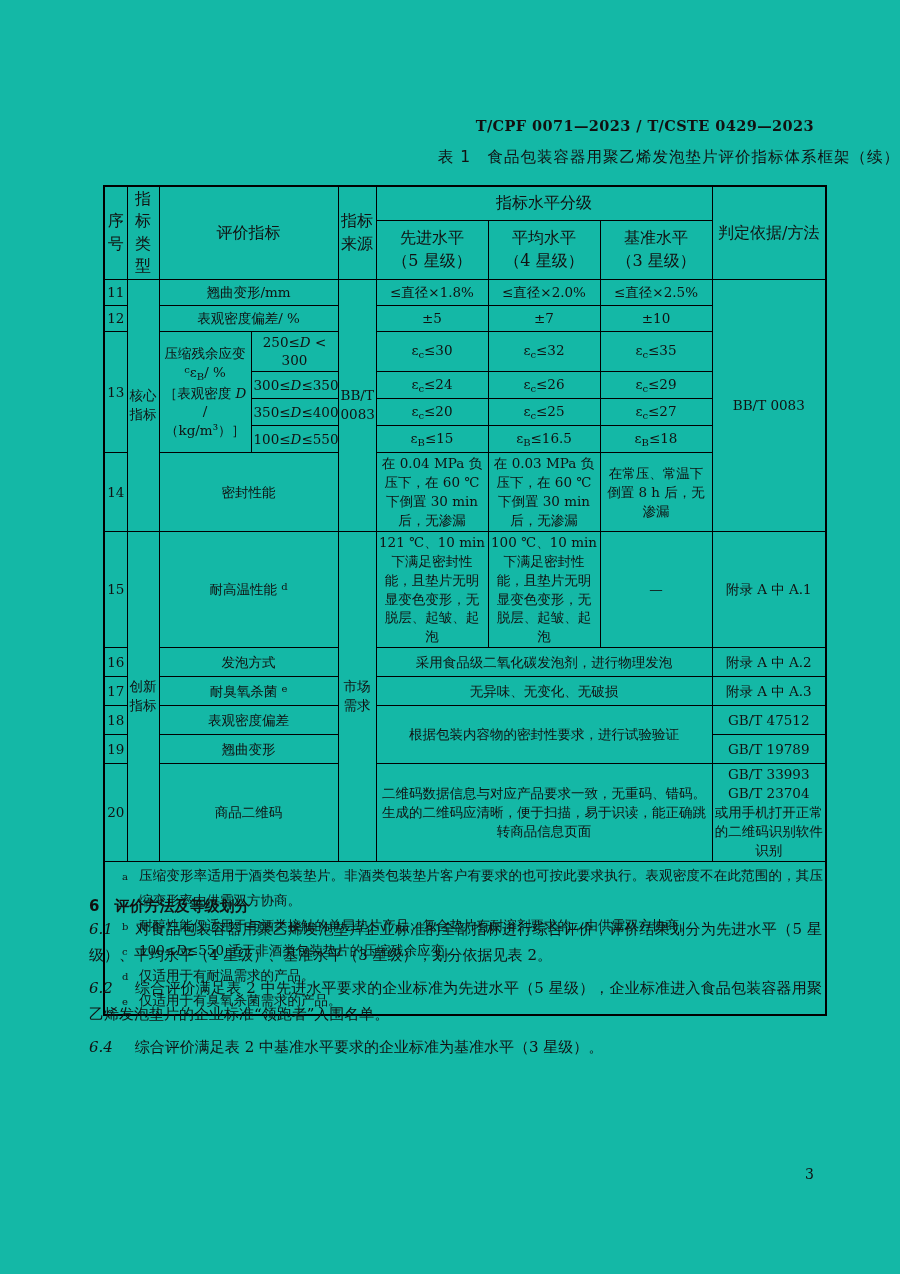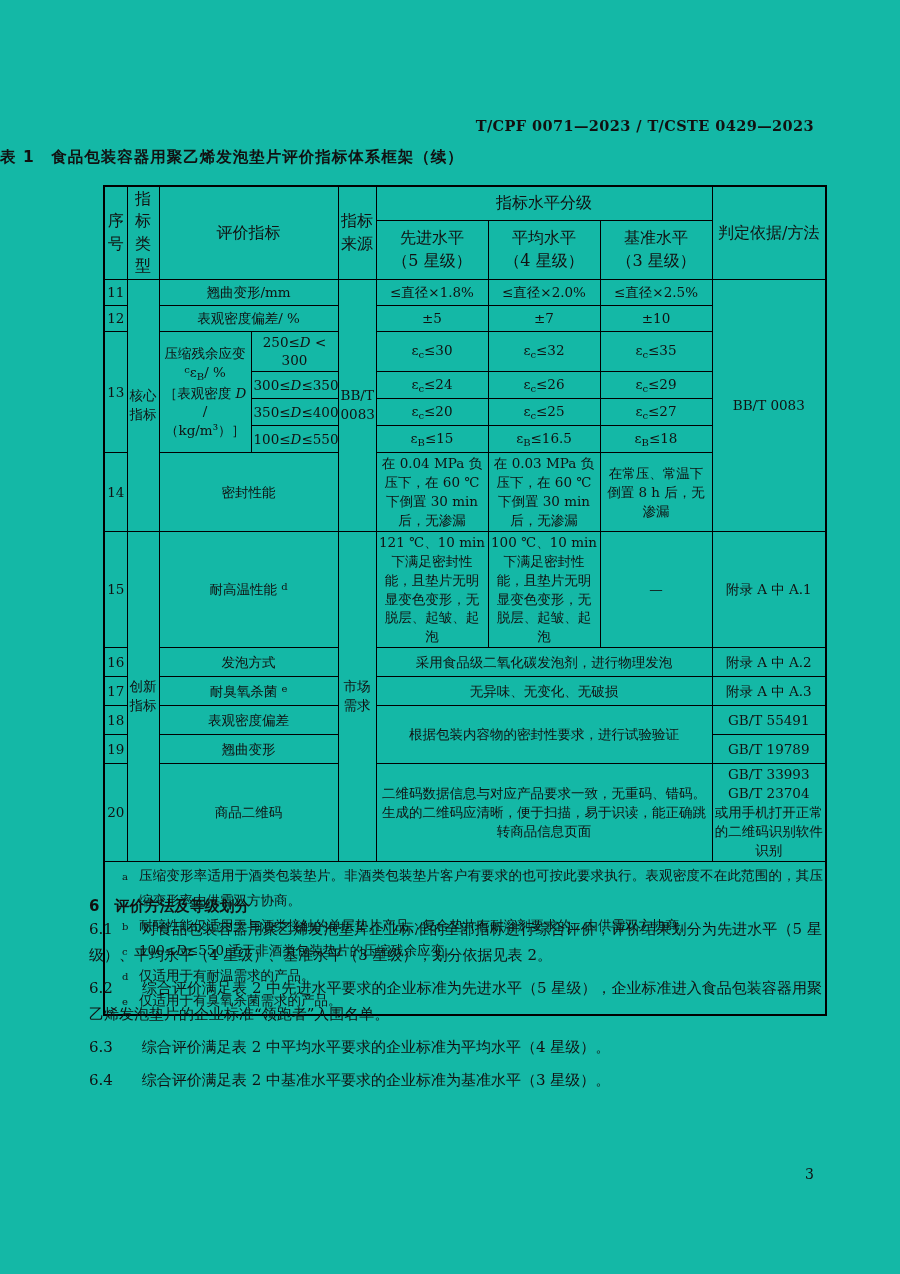--- a/index.html
+++ b/index.html
@@ -11,21 +11,21 @@
     font-family:"DejaVu Serif","Liberation Serif",serif;
     color:#111;
     overflow:hidden;
   }
   .doc-code {
     position:absolute; top:117px; right:86px;
     font-size:14.5px; font-weight:bold; letter-spacing:0.4px;
   }
   .table-title {
     position:absolute; top:147px; left:0; width:100%;
-    text-align:left; font-size:15.5px; font-weight:bold;
+    text-align:right; font-size:15.5px; font-weight:normal;
     font-family:"DejaVu Sans","Liberation Sans",sans-serif;
     letter-spacing:1px;
   }
   table.eval {
     position:absolute; left:103px; top:185px;
     width:722px; border-collapse:collapse; table-layout:fixed;
     border:2px solid #000;
   }
   table.eval td, table.eval th {
     border:1px solid #000;
@@ -51,21 +51,21 @@
     font-size:13.5px; line-height:25px; text-align:justify;
   }
   .fnote sup { position:absolute; left:15px; top:1px; font-size:10px; }
   .section6 { position:absolute; left:89px; top:897px; width:733px; }
   .sec-heading {
     font-family:"DejaVu Sans","Liberation Sans",sans-serif;
     font-weight:bold; font-size:15px; 
   }
   .sec-heading .hnum { margin-right:15px; }
   .para { font-size:15px; line-height:26px; text-align:justify; margin-bottom:7px; }
-  .para .pnum { margin-right:29px; }
+  .para .pnum { margin-right:22px;font-style:italic; }
   .page-number { position:absolute; top:1166px; right:86px; font-size:14px; }
   sub { font-size:10px; vertical-align:-3px; }
   sup { font-size:10px; vertical-align:4px; }
 </style>
 </head>
 <body>
 
 <div class="page">
 
   <div class="doc-code">T/CPF 0071—2023 / T/CSTE 0429—2023</div>
@@ -185,21 +185,21 @@
       <td>17</td>
       <td colspan="2">耐臭氧杀菌 <sup>e</sup></td>
       <td colspan="3">无异味、无变化、无破损</td>
       <td>附录 A 中 A.3</td>
     </tr>
 
     <tr class="h-r16">
       <td>18</td>
       <td colspan="2">表观密度偏差</td>
       <td colspan="3" rowspan="2">根据包装内容物的密封性要求，进行试验验证</td>
-      <td>GB/T 55491</td>
+      <td>GB/T 47512</td>
     </tr>
 
     <tr class="h-r16">
       <td>19</td>
       <td colspan="2">翘曲变形</td>
       <td>GB/T 19789</td>
     </tr>
 
     <tr class="h-r20">
       <td>20</td>
@@ -219,19 +219,18 @@
     </tr>
   </tbody>
     </table>
 
   <div class="section6">
     <div class="sec-heading">
       <span class="hnum">6</span><span>评价方法及等级划分</span>
     </div>
     <p class="para"><span class="pnum">6.1</span><span>对食品包装容器用聚乙烯发泡垫片企业标准的全部指标进行综合评价，评价结果划分为先进水平（5 星级）、平均水平（4 星级）、基准水平（3 星级），划分依据见表 2。</span></p>
     <p class="para"><span class="pnum">6.2</span><span>综合评价满足表 2 中先进水平要求的企业标准为先进水平（5 星级），企业标准进入食品包装容器用聚乙烯发泡垫片的企业标准“领跑者”入围名单。</span></p>
-    <p class="para"><span class="pnum">6.3</span><span>综合评价满足表 2 中平均水平要求的企业标准为平均水平（4 星级）。</span></p>
     <p class="para"><span class="pnum">6.4</span><span>综合评价满足表 2 中基准水平要求的企业标准为基准水平（3 星级）。</span></p>
   </div>
 
   <div class="page-number">3</div>
 
 </div>
 
 </body></html>

